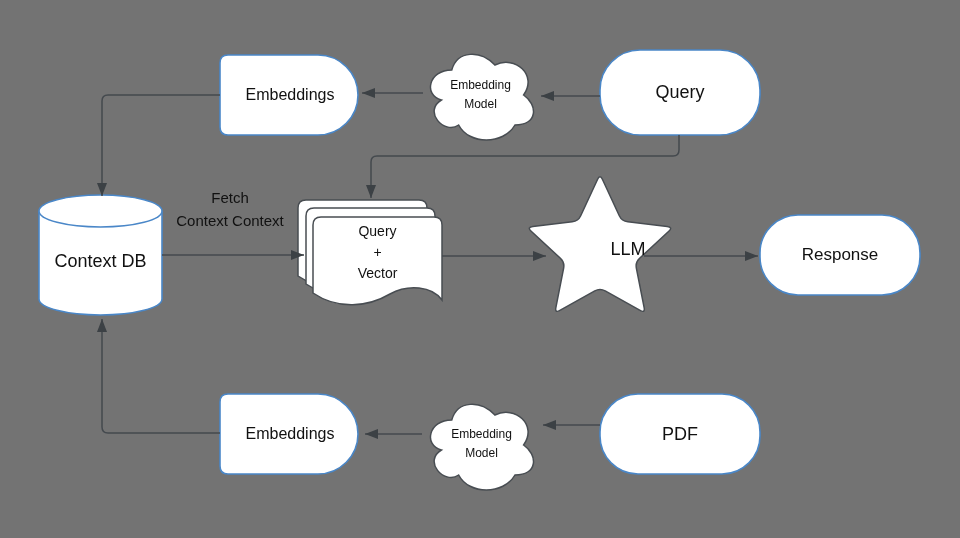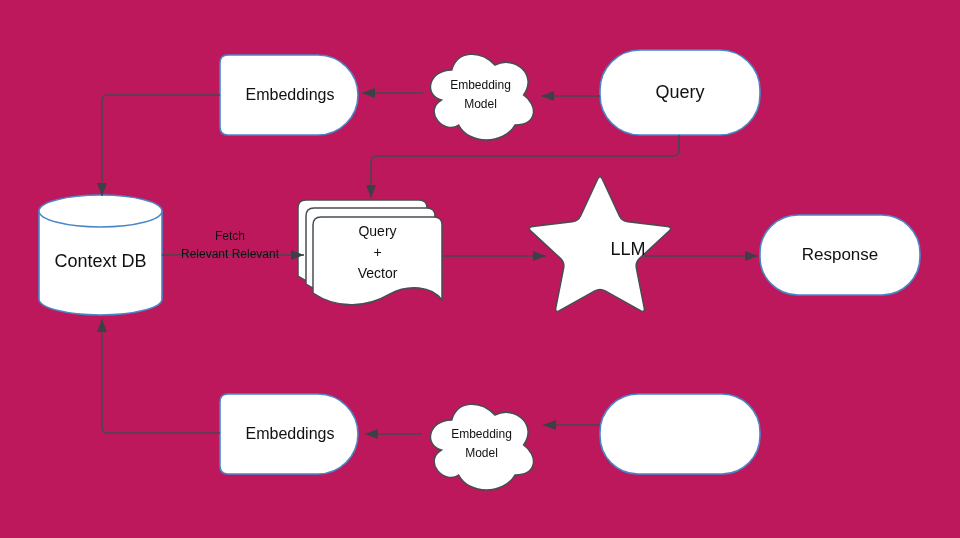--- a/index.html
+++ b/index.html
@@ -1,41 +1,41 @@
 <!DOCTYPE html>
 <html><head>
 <meta charset="utf-8">
 <style>
   html, body { margin: 0; padding: 0; background: #ffffff; }
   .stage {
     position: relative;
     width: 960px;
     height: 538px;
-    background: #be185d;
+    background: #737373;
     overflow: hidden;
     font-family: "Liberation Sans", "DejaVu Sans", sans-serif;
     color: #111111;
   }
   .stage svg { position: absolute; left: 0; top: 0; }
   .label {
     position: absolute;
     display: flex;
     flex-direction: column;
     align-items: center;
     justify-content: center;
     text-align: center;
     color: #111111;
     pointer-events: none;
     white-space: nowrap;
   }
   .lbl-lg  { font-size: 18px; }
   .lbl-md  { font-size: 16px; }
   .lbl-sm  { font-size: 12px; line-height: 1.55; }
   .lbl-doc { font-size: 14px;   line-height: 1.5; }
-  .lbl-edge{ font-size: 12px;   line-height: 1.5; margin-top: 40px; }
+  .lbl-edge{ font-size: 15px;   line-height: 1.5; }
   .shape-stroke-blue { fill: #ffffff; stroke: #4a87c8; stroke-width: 1.6; }
   .shape-stroke-gray { fill: #ffffff; stroke: #484d52; stroke-width: 1.5; }
   .edge-line { fill: none; stroke: #44494e; stroke-width: 1.5; }
 </style>
 </head>
 <body>
 
 <div class="stage">
 
   <svg width="960" height="538" viewBox="0 0 960 538">
@@ -117,21 +117,21 @@
   <div class="label lbl-lg" style="left:600px; top:50px; width:160px; height:85px;">
     <span>Query</span>
   </div>
 
   <div class="label lbl-lg" style="left:39px; top:207px; width:123px; height:108px;">
     <span>Context DB</span>
   </div>
 
   <div class="label lbl-edge" style="left:155px; top:187px; width:150px;">
     <span>Fetch</span>
-    <span>Relevant Relevant</span>
+    <span>Context Context</span>
   </div>
 
   <div class="label lbl-doc" style="left:313px; top:221px; width:129px;">
     <span>Query</span>
     <span>+</span>
     <span>Vector</span>
   </div>
 
   <div class="label lbl-lg" style="left:568px; top:237px; width:120px; height:24px;">
     <span>LLM</span>
@@ -143,14 +143,17 @@
 
   <div class="label lbl-md" style="left:220px; top:394px; width:140px; height:80px;">
     <span>Embeddings</span>
   </div>
 
   <div class="label lbl-sm" style="left:423px; top:395px; width:117px; height:98px;">
     <span>Embedding</span>
     <span>Model</span>
   </div>
 
+  <div class="label lbl-lg" style="left:600px; top:394px; width:160px; height:80px;">
+    <span>PDF</span>
+  </div>
 
 </div>
 
 </body></html>

